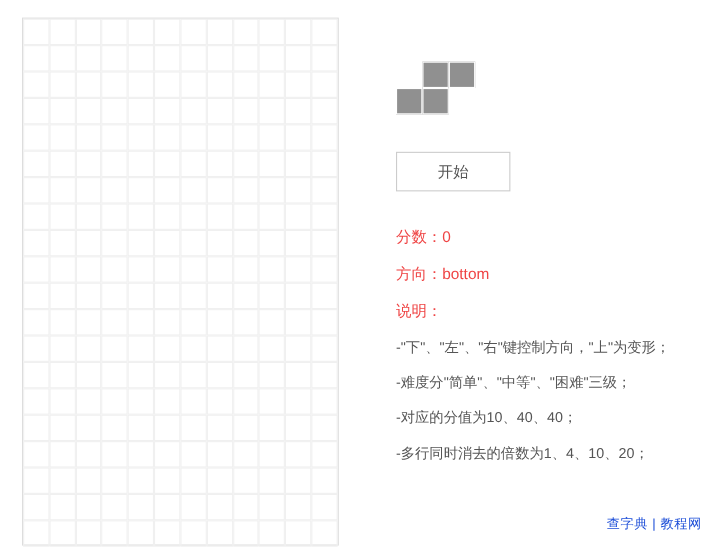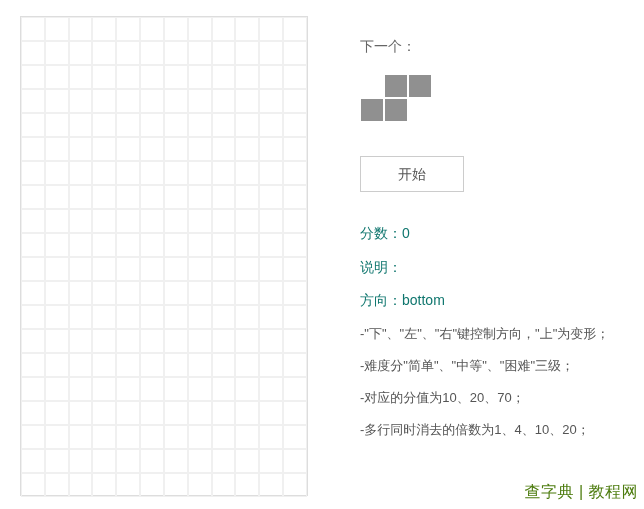--- a/index.html
+++ b/index.html
@@ -56,28 +56,28 @@
     text-align: center;
     border: 1px solid #ccc;
     background: #fff;
     color: #555;
     font-size: 14px;
     margin-bottom: 6px;
     cursor: pointer;
     font-family: inherit;
   }
   .info { margin-top: 32px; }
-  .info p { color: #0f766e; line-height: 1.4; margin-bottom: 14px; }
+  .info p { color: #ef4444; line-height: 1.4; margin-bottom: 14px; }
   .rules p { color: #555; line-height: 1.4; margin-bottom: 14px; font-size: 13px; }
   .watermark {
     position: absolute;
     right: 6px;
-    bottom: 6px;
-    font-size: 16px;
-    color: #4d7c0f;
+    bottom: 24px;
+    font-size: 12px;
+    color: #1d4ed8;
     letter-spacing: 0.5px;
   }
 </style>
 </head>
 <body>
 
 <div class="container">
   <div class="left">
     <div class="board" id="board">
         <div class="board-row">
@@ -356,37 +356,36 @@
           <div class="board-cell"></div>
           <div class="board-cell"></div>
           <div class="board-cell"></div>
           <div class="board-cell"></div>
           <div class="board-cell"></div>
           <div class="board-cell"></div>
         </div>
       </div>
   </div>
   <div class="right">
-    <div class="next-label">下一个：</div>
     <div class="preview">
       <div class="block b0"></div>
       <div class="block b1"></div>
       <div class="block b2"></div>
       <div class="block b3"></div>
     </div>
     <div class="buttons">
       <button class="btn">开始</button>
     </div>
     <div class="info">
       <p><span>分数：</span><span>0</span></p>
+      <p><span>方向：</span><span>bottom</span></p>
       <p>说明：</p>
-      <p><span>方向：</span><span>bottom</span></p>
     </div>
     <div class="rules" id="rules">
         <p>-"下"、"左"、"右"键控制方向，"上"为变形；</p>
         <p>-难度分"简单"、"中等"、"困难"三级；</p>
-        <p>-对应的分值为10、20、70；</p>
+        <p>-对应的分值为10、40、40；</p>
         <p>-多行同时消去的倍数为1、4、10、20；</p>
       </div>
   </div>
 </div>
 
 <div class="watermark">查字典 | 教程网</div>
 
 </body></html>

